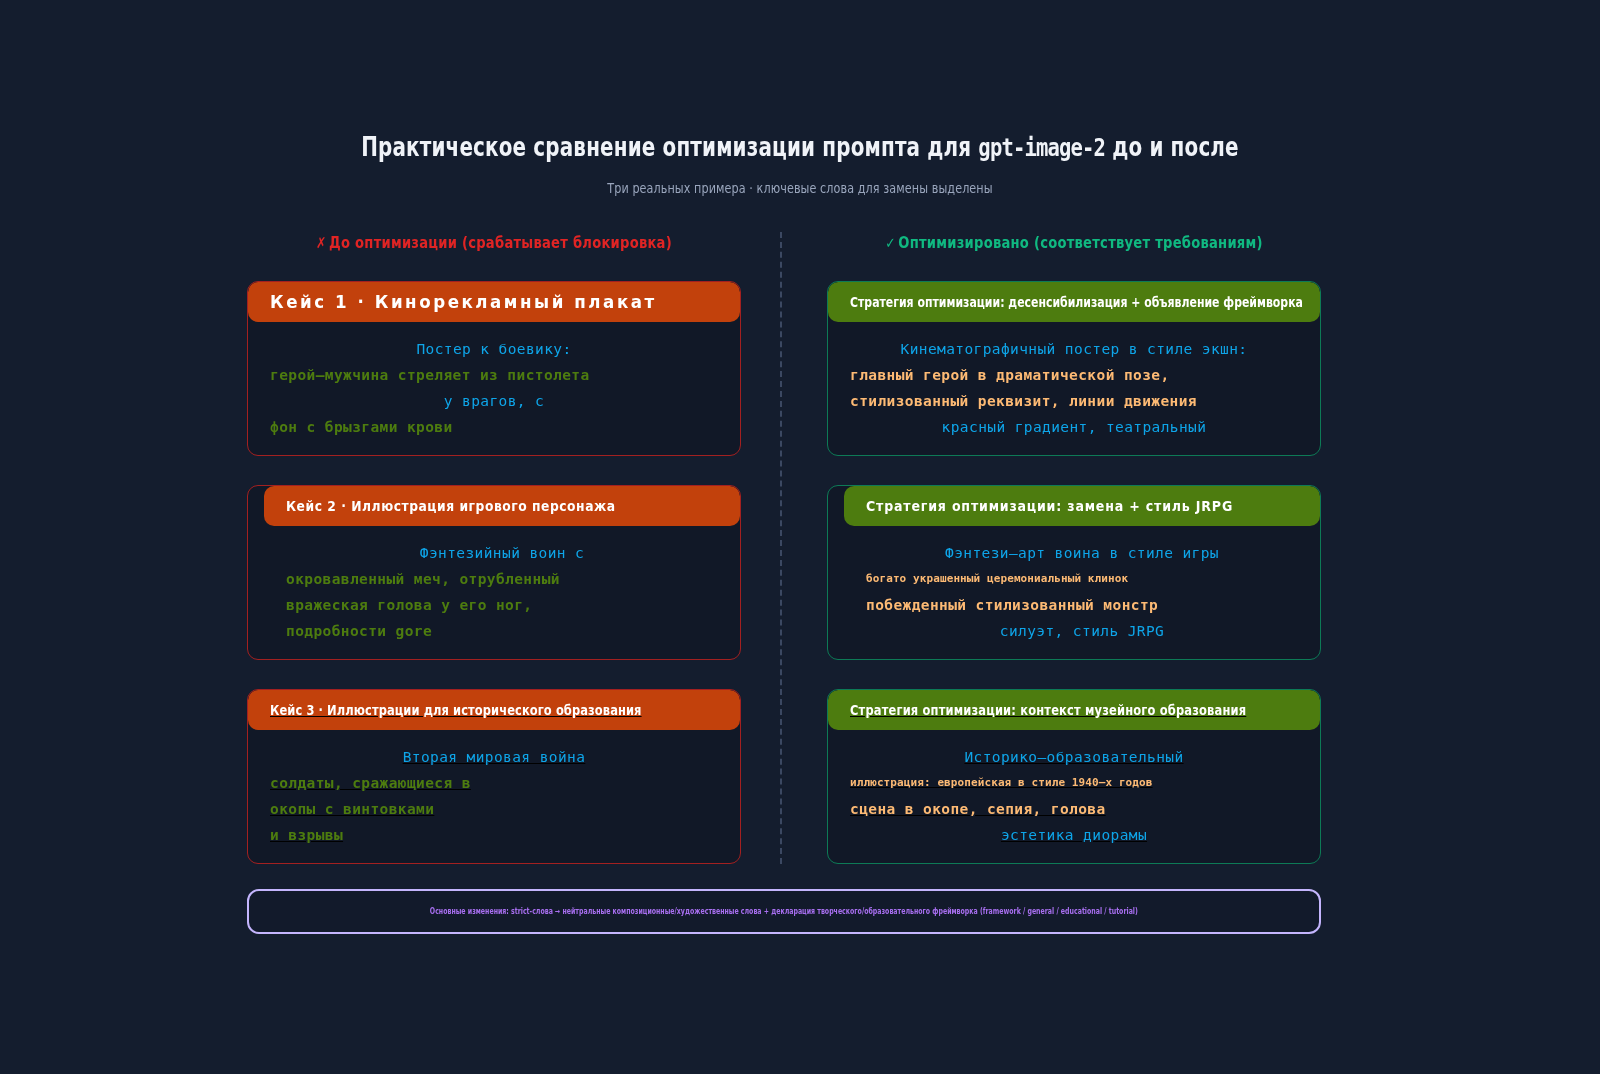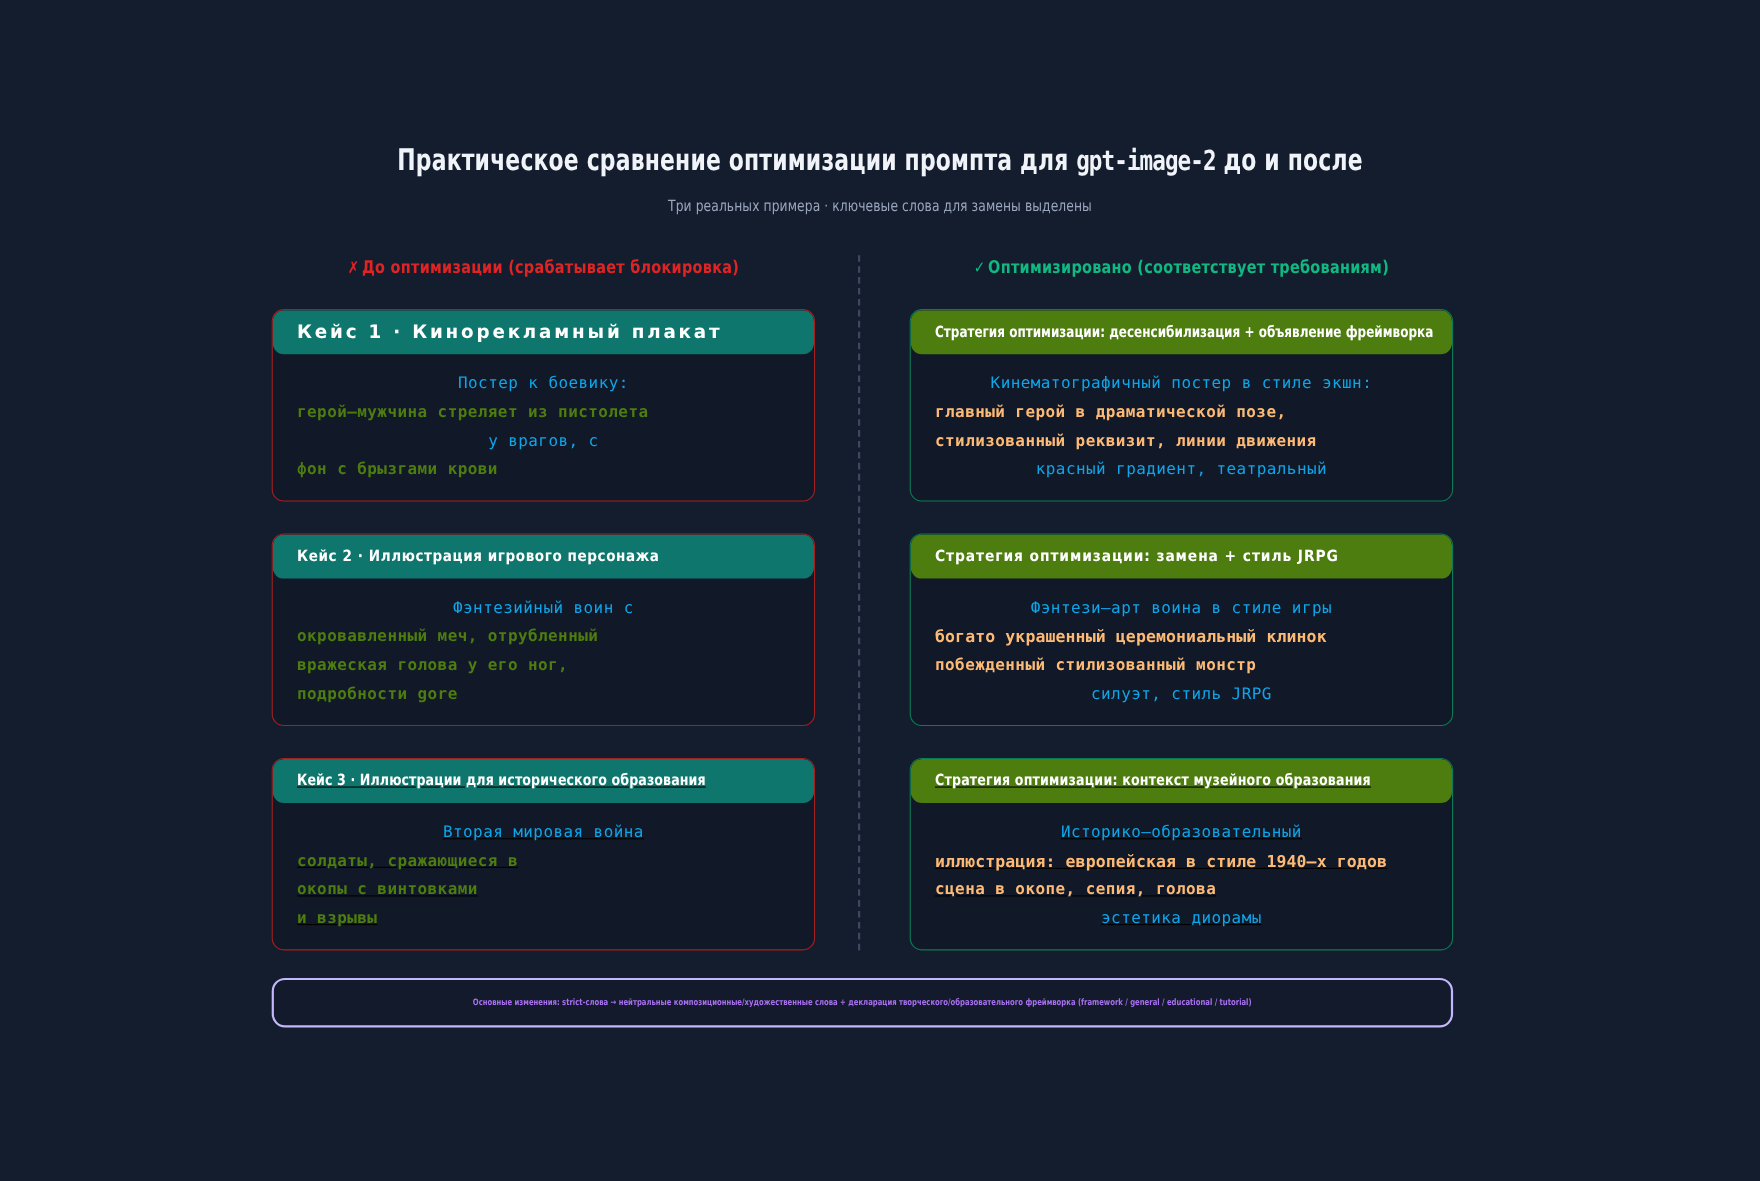--- a/index.html
+++ b/index.html
@@ -92,35 +92,35 @@
     position: absolute;
     width: 494px;
     border-radius: 11px;
     overflow: hidden;
     background: #111827;
   }
   .card.bad  { border: 1.5px solid #a32020; }
   .card.good { border: 1.5px solid #0d7a56; }
 
   .card.c1 { top: 281px; height: 175px; }
-  .card.c2 { top: 485px; height: 175px; }
+  .card.c2 { top: 485px; height: 175px; padding-left: 16px; }
   .card.c3 { top: 689px; height: 175px; text-decoration: underline; }
   .card.col-l { left: 247px; }
   .card.col-r { left: 827px; }
 
   .card-head {
     height: 40px;
     display: flex;
     align-items: center;
     padding: 0 22px;
     white-space: nowrap;
     overflow: hidden;
     border-radius: 10px 10px 10px 10px;
   }
-  .card.bad  .card-head { background: #0f766e; }
+  .card.bad  .card-head { background: #c2410c; }
   .card.good .card-head { background: #4d7c0f; }
 
   .card-head .label {
     color: #ffffff;
     font-size: 14px;
     font-weight: 700;
     transform: scaleX(0.84);
     transform-origin: left center;
   }
   .card.c1.bad .card-head .label {
@@ -140,21 +140,21 @@
   }
   .line {
     font-size: 14.5px;
     line-height: 26px;
     letter-spacing: 0.4px;
     white-space: nowrap;
   }
   .line.plain     { color: #0ea5e9; text-align: center; }
   .line.hl-bad    { color: #4d7c0f; font-weight: 700; }
   .line.hl-good   { color: #fdba74; font-weight: 700; }
-  .line.small     { font-size: 15px; letter-spacing: 0.1px; }
+  .line.small     { font-size: 11px; letter-spacing: 0.1px; }
 
   
   .footer-box {
     position: absolute;
     left: 247px;
     top: 889px;
     width: 1074px;
     height: 45px;
     border: 2px solid #c4b5fd;
     border-radius: 12px;

